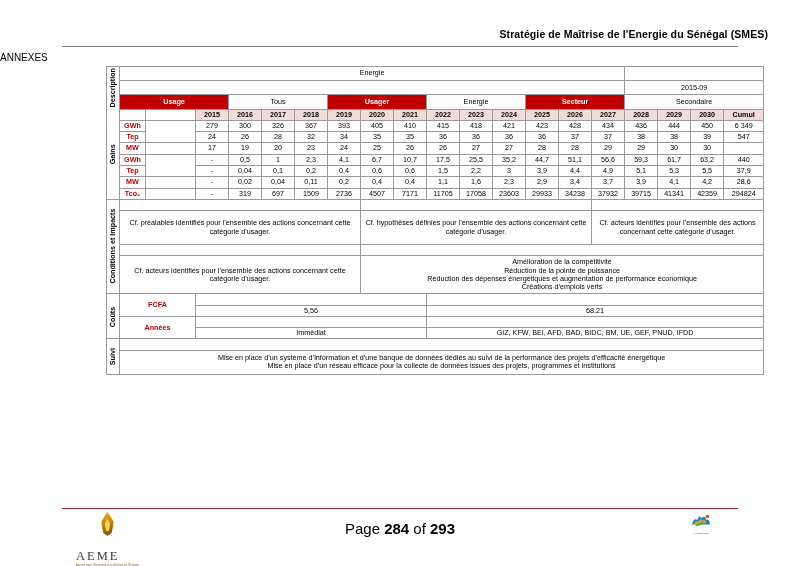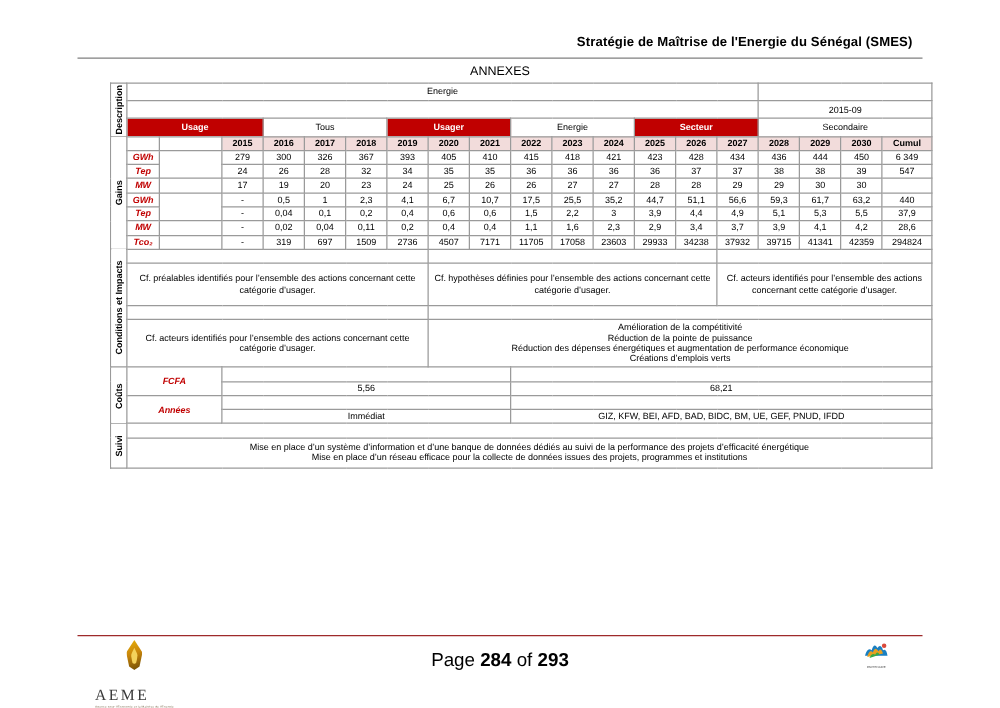--- a/index.html
+++ b/index.html
@@ -8,46 +8,46 @@
     background:#ffffff;
     font-family:"Liberation Sans", sans-serif;
     color:#000;
     overflow:hidden;
   }
   .page{position:relative;width:800px;height:566px;box-sizing:border-box;}
 
   
   .doc-header{
     position:absolute;left:0;top:28px;width:800px;
-    text-align:right;padding-right:70px;box-sizing:border-box;
+    text-align:right;padding-right:32px;box-sizing:border-box;
     font-size:10.5px;font-weight:bold;letter-spacing:.1px;
   }
   .header-rule{
     position:absolute;left:62px;top:46px;width:676px;height:1px;
     background:#808080;
   }
   .annexes{
-    position:absolute;left:0;top:52px;width:800px;text-align:center;
+    position:absolute;left:0;top:52px;width:800px;text-align:left;
     font-size:10px;
   }
 
   
   .tbl-wrap{position:absolute;left:88px;top:66px;width:619px;}
-  table.main{border-collapse:collapse;width:619px;table-layout:fixed;}
+  table.main{border-collapse:collapse;width:619px;table-layout:fixed;margin-left:18px;}
   table.main td{
     border:1px solid #9a9a9a;
     font-size:7.2px;
     padding:1px 1px;
     text-align:center;
     vertical-align:middle;
     line-height:1.15;
     background:#ffffff;
   }
   .red{background:#C00000 !important;color:#ffffff;font-weight:bold;}
-  .redtxt{color:#C00000;font-weight:bold;background:#ffffff;font-style:italic;}
+  .redtxt{color:#C00000;font-weight:bold;background:#ffffff;}
   .pink{background:#F2DCDB !important;font-weight:bold;color:#000;}
   .vert{
     writing-mode:vertical-rl;transform:rotate(180deg);
     font-weight:bold;font-size:7.6px;white-space:nowrap;
     padding:0;width:13px;
   }
   .num{font-size:7.1px;}
   .lbl-red{background:#C00000;color:#fff;font-weight:bold;text-align:left;padding-left:3px;font-size:7.2px;}
   .hdr-red{background:#C00000;color:#fff;font-weight:bold;font-size:8px;}
   .cellwhite{background:#fff;}

